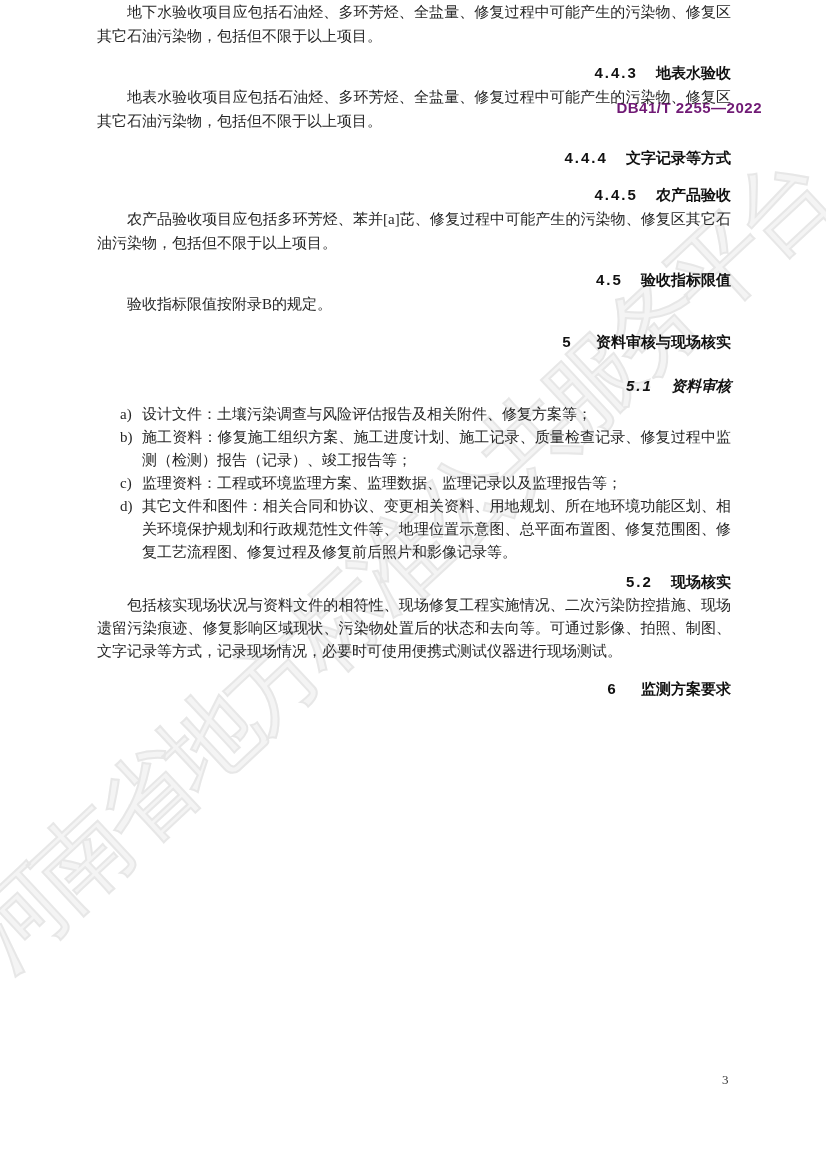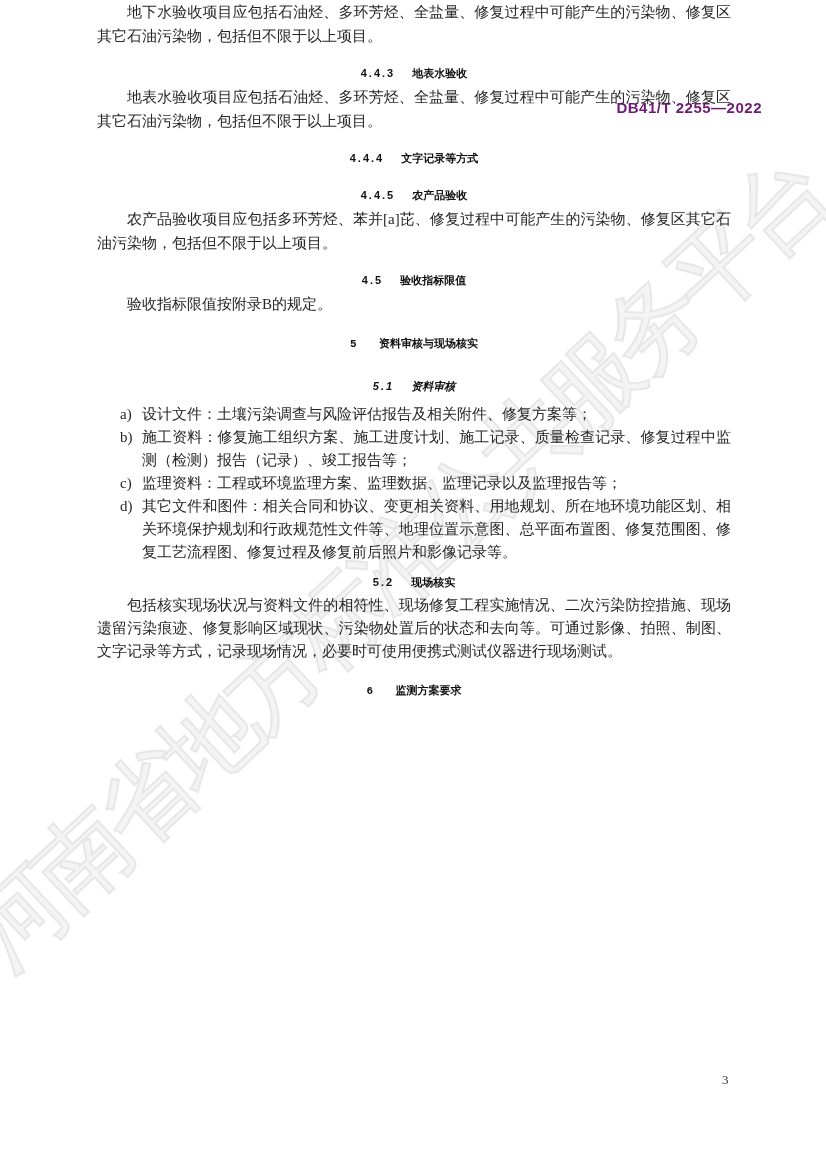--- a/index.html
+++ b/index.html
@@ -56,25 +56,25 @@
   .content > * + * { margin-top: 7px; }
 
   p.body-para {
     margin: 0;
     text-indent: 2em;
   }
 
   .h-sub, .h-chap {
     margin: 13px 0 0 0;
     font-family: "Liberation Sans", "DejaVu Sans", sans-serif;
-    font-size: 11px;
+    font-size: 15px;
     font-weight: 700;
     color: #111111;
     line-height: 24px;
-    text-align: center;
+    text-align: right;
   }
   .h-chap { margin-top: 16px; font-family: Liberation Mono, monospace; }
   .h-chap + .h-sub { margin-top: 18px; font-style: italic; }
   .first { margin-top: 169px; }
 
   .sec-num {
     letter-spacing: 2px;
     margin-right: 14px;
     font-weight: 600;
   }

